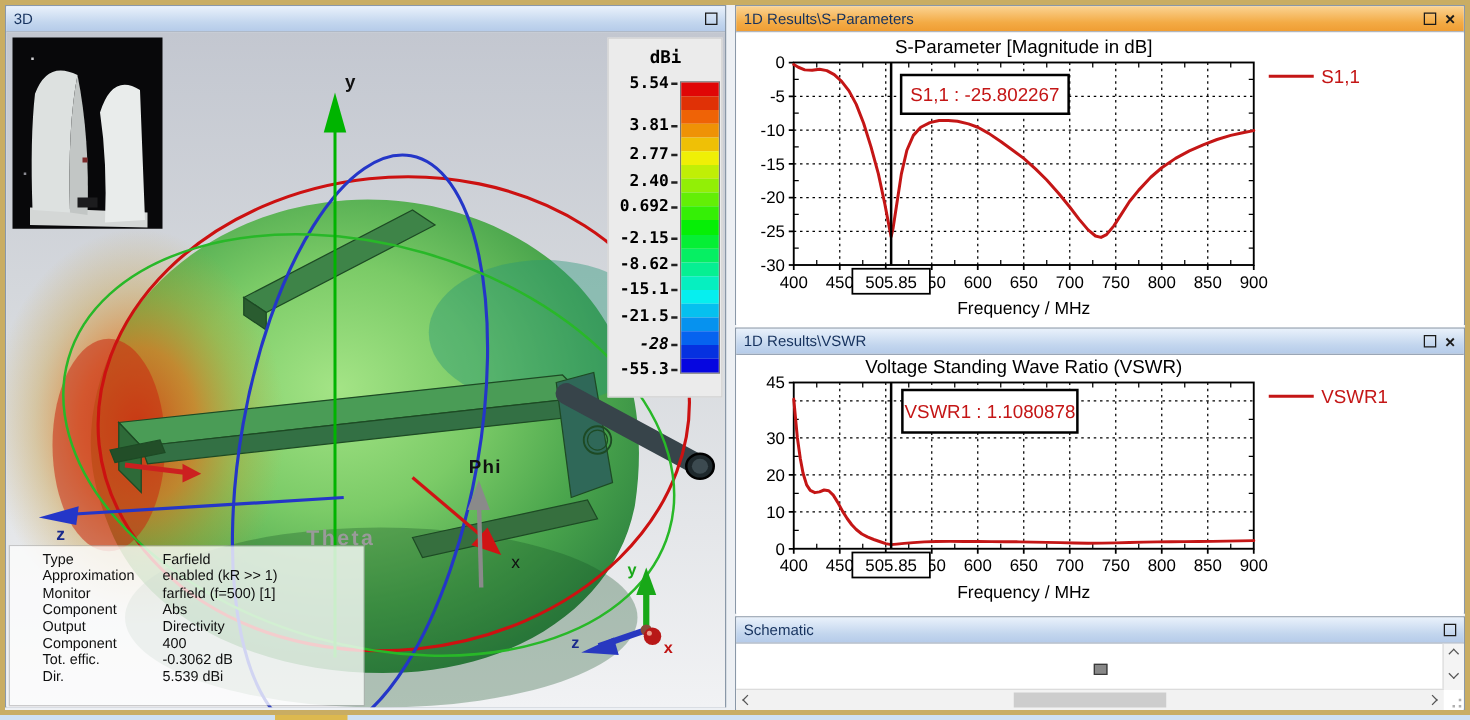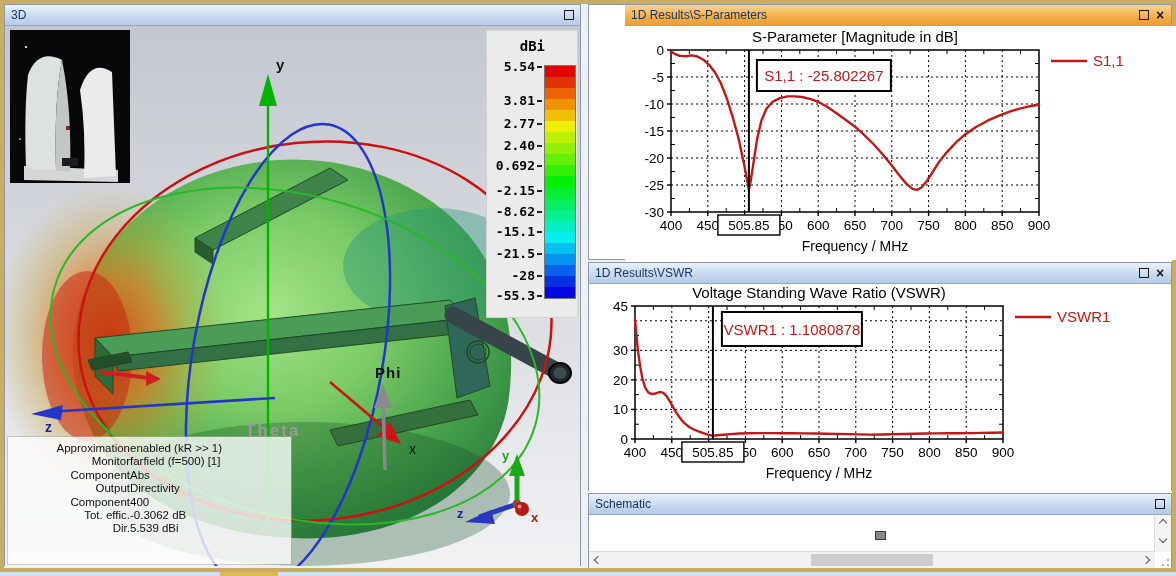--- a/index.html
+++ b/index.html
@@ -9,40 +9,40 @@
   .panel{position:absolute;background:#fff;border:1px solid #8a98a8;box-sizing:border-box;}
   .titlebar{height:20px;display:flex;align-items:center;padding:0 4px 0 6px;
             font-size:12px;color:#16325e;border-bottom:1px solid #9aa6b6;
             background:linear-gradient(180deg,#e9f1fb,#c3d6ee 65%,#b5cbe9);}
   .titlebar.active{background:linear-gradient(180deg,#fbd392,#f3ab45 65%,#ef9d33);}
   .titlebar .tspacer{flex:1;}
   .wbtn{width:14px;height:14px;display:flex;align-items:center;justify-content:center;margin-left:2px;cursor:default;}
   .sq{width:8px;height:8px;border:1.6px solid #1a1a1a;}
   .xg{font-size:14px;font-weight:bold;color:#1a1a1a;line-height:10px;}
   
-  #panel3d{left:0;top:0;width:577px;height:562px;text-align:right;}
+  #panel3d{left:0;top:0;width:577px;height:562px;}
   #viewport{position:relative;width:575px;height:540px;
             background:linear-gradient(180deg,#c3c7d0 0%,#d7dade 45%,#f1f2f4 100%);overflow:hidden;}
   #scene{position:absolute;left:0;top:0;}
   #colorbar{position:absolute;left:481px;top:4px;width:92px;height:288px;
             background:#ebebeb;border:1px solid #d2d2d2;box-sizing:border-box;
             font-family:"DejaVu Sans Mono",monospace;}
   #cb-title{position:absolute;top:7px;right:32px;font-size:14px;font-weight:bold;color:#000;}
   #cb-bar{position:absolute;left:57px;top:34px;width:30px;height:232px;border:1px solid #777;
           display:flex;flex-direction:column;box-sizing:content-box;}
   .cb-lab{position:absolute;font-size:13px;font-weight:bold;color:#000;right:42px;white-space:nowrap;}
   .cb-tick{position:absolute;left:50px;width:5px;height:2px;background:#222;}
   #infotable{position:absolute;left:3px;top:411px;width:283px;height:127px;
              background:rgba(252,252,252,0.8);box-shadow:0 0 0 1px rgba(170,170,170,.55);
              font-size:11.5px;color:#101010;padding-top:5px;box-sizing:border-box;}
   .irow{display:flex;line-height:13.4px;}
   .ilbl{width:96px;padding-left:26px;}
   
   #rightcol{position:absolute;left:584px;top:0;width:584px;height:564px;}
-  #p-sparam{left:0;top:0;width:584px;height:256px;padding-left:36px;}
+  #p-sparam{left:0;top:0;width:584px;height:256px;}
   #p-vswr{left:0;top:258px;width:584px;height:229px;}
   #p-schem{left:0;top:489px;width:584px;height:75px;}
   .chartholder{position:relative;background:#fff;}
   
   #schem-body{position:relative;width:582px;height:53px;background:#fff;}
   .chv{display:inline-block;width:5px;height:5px;border-left:1.6px solid #555;border-bottom:1.6px solid #555;}
   .chv.l{transform:rotate(45deg);} .chv.r{transform:rotate(225deg);}
   .chv.u{transform:rotate(135deg);} .chv.d{transform:rotate(-45deg);}
   #vsb{position:absolute;right:0;top:0;width:16px;height:37px;background:#f4f4f4;border-left:1px solid #dcdcdc;}
   #vsb .b{height:16px;display:flex;align-items:center;justify-content:center;}
@@ -210,28 +210,32 @@
             <div class="cb-lab" style="top: 126.92px;">0.692</div>
             <div class="cb-tick" style="top: 133.92px;"></div>
             <div class="cb-lab" style="top: 151.976px;">-2.15</div>
             <div class="cb-tick" style="top: 158.976px;"></div>
             <div class="cb-lab" style="top: 173px;">-8.62</div>
             <div class="cb-tick" style="top: 180.088px;"></div>
             <div class="cb-lab" style="top: 193.04px;">-15.1</div>
             <div class="cb-tick" style="top: 200.04px;"></div>
             <div class="cb-lab" style="top: 215.08px;">-21.5</div>
             <div class="cb-tick" style="top: 222.08px;"></div>
-            <div class="cb-lab" style="top: 237.12px;">-28</div>
+            <div class="cb-lab" style="top: 237.12px; font-style: italic;">-28</div>
             <div class="cb-tick" style="top: 244.12px;"></div>
             <div class="cb-lab" style="top: 256.84px;">-55.3</div>
             <div class="cb-tick" style="top: 263.84px;"></div>
           </div>
       </div>
 
       <div id="infotable">
+          <div class="irow">
+            <span class="ilbl">Type</span>
+            <span>Farfield</span>
+          </div>
           <div class="irow">
             <span class="ilbl">Approximation</span>
             <span>enabled (kR &gt;&gt; 1)</span>
           </div>
           <div class="irow">
             <span class="ilbl">Monitor</span>
             <span>farfield (f=500) [1]</span>
           </div>
           <div class="irow">
             <span class="ilbl">Component</span>

